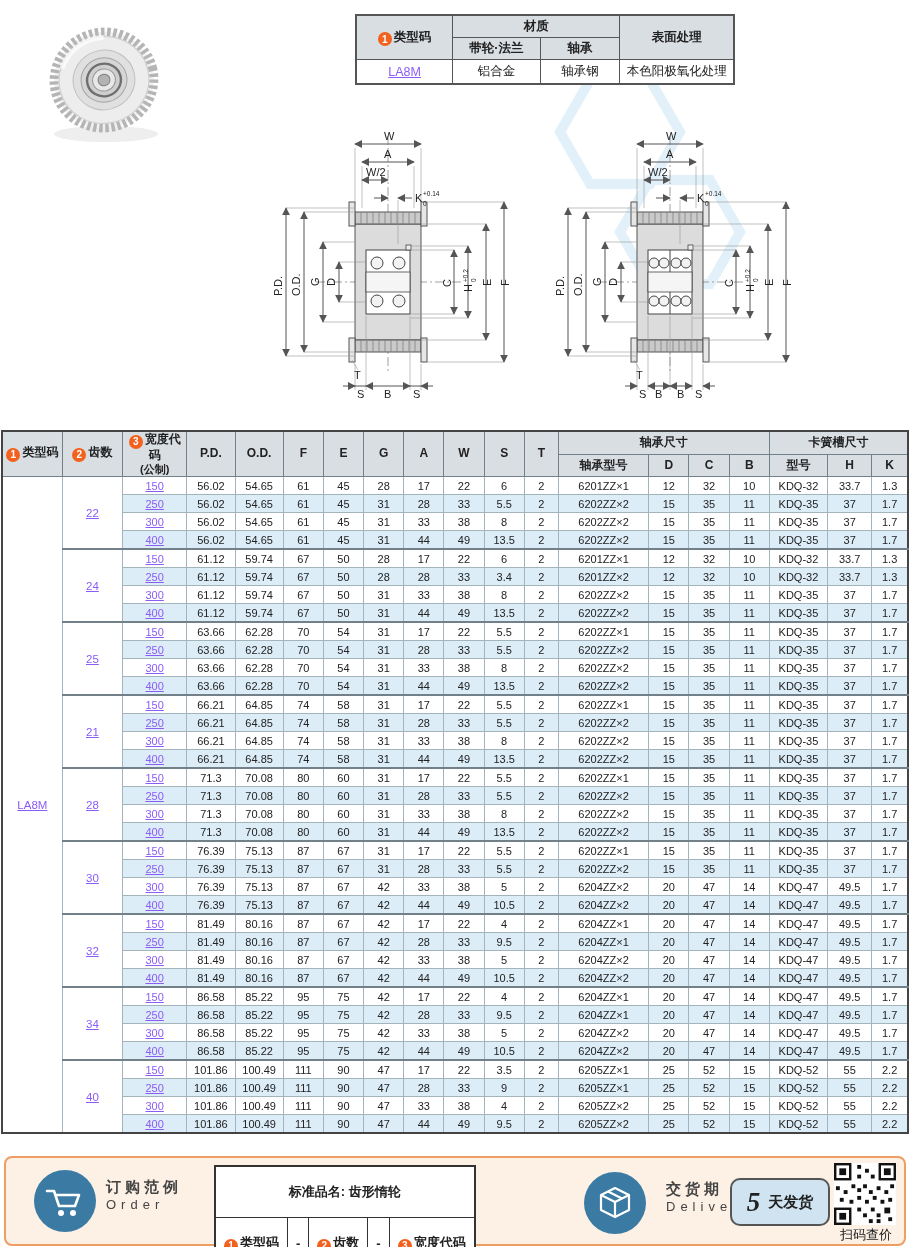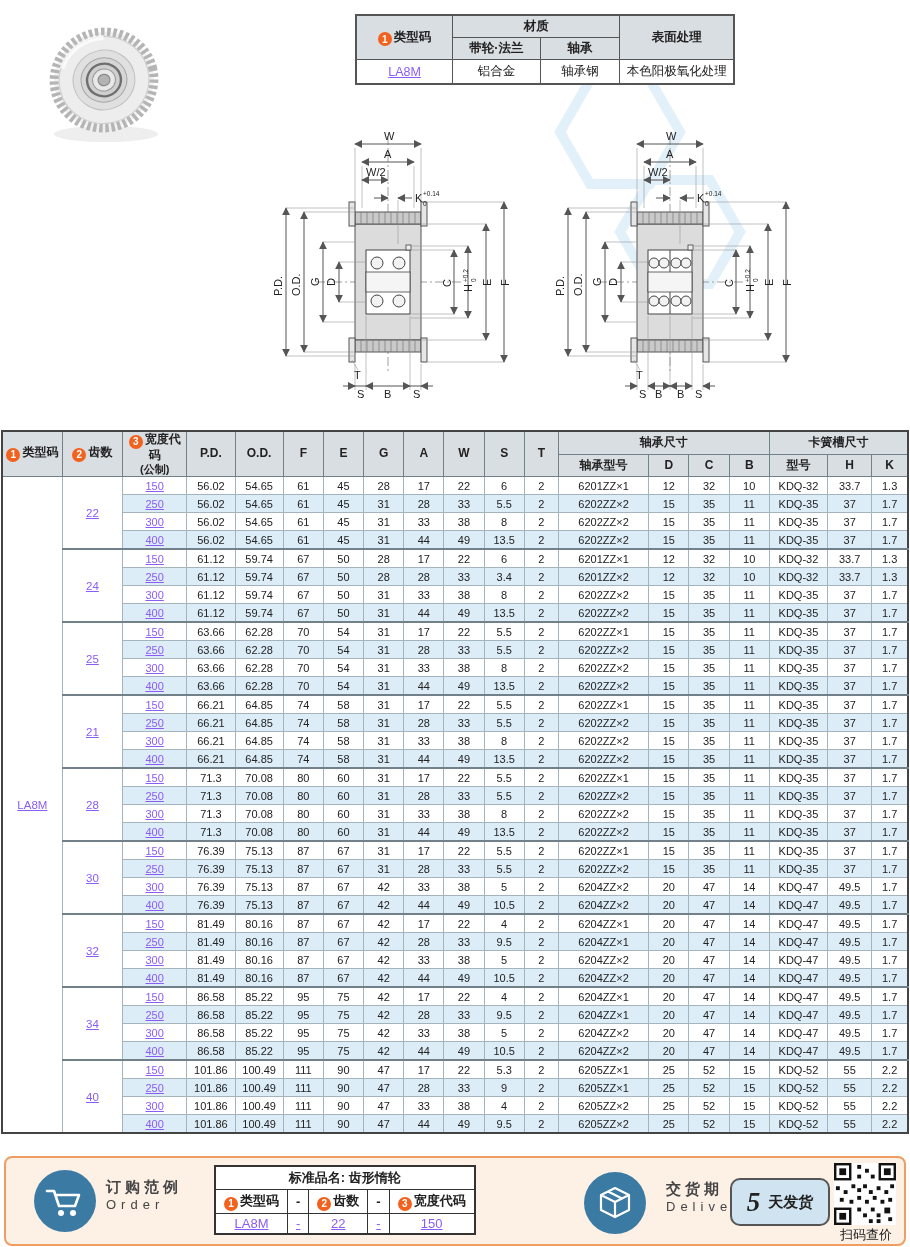--- a/index.html
+++ b/index.html
@@ -47,21 +47,21 @@
   .sub{font-weight:bold;font-size:11px;}
 
   
   .footer{position:absolute;left:4px;top:1156px;width:898px;height:86px;background:#fdf1e6;
           border:2px solid #ef9e63;border-radius:8px;}
   .fi{position:absolute;width:62px;height:62px;border-radius:50%;background:#3b7ba3;}
   .flbl-cn{font-size:15px;letter-spacing:4px;color:#444;font-weight:bold;}
   .flbl-en{font-size:13px;letter-spacing:5px;color:#444;}
   .ot{position:absolute;left:208px;top:7px;border-collapse:collapse;background:#fff;border:2px solid #333;
       text-align:center;font-size:13px;}
-  .ot th{border:1px solid #333;padding:2px 8px;font-weight:bold;}
+  .ot th{border:1px solid #333;padding:16px 8px;font-weight:bold;}
   .ot td{border:1px solid #333;padding:2px 8px;}
   .badge{position:absolute;left:724px;top:20px;width:96px;height:44px;background:#cfe3f0;border:2px solid #555;
          border-radius:10px;display:flex;align-items:center;justify-content:center;gap:8px;}
   .badge .five{font:italic bold 27px "Liberation Serif",serif;color:#222;}
   .badge .suf{font-size:15px;font-weight:bold;color:#222;}
   .qr{position:absolute;left:828px;top:5px;}
   .qrlbl{position:absolute;left:820px;top:68px;width:80px;text-align:center;font-size:13px;color:#222;}
 </style>
 </head>
 <body>
@@ -1034,21 +1034,21 @@
         <tr class="grp">
           <td rowspan="4" class="teethcell blue">40</td>
           <td class="blue wcell">150</td>
           <td class="dcell">101.86</td>
           <td class="dcell">100.49</td>
           <td class="dcell">111</td>
           <td class="dcell">90</td>
           <td class="dcell">47</td>
           <td class="dcell">17</td>
           <td class="dcell">22</td>
-          <td class="dcell">5.3</td>
+          <td class="dcell">3.5</td>
           <td class="dcell">2</td>
           <td class="dcell">6205ZZ×1</td>
           <td class="dcell">25</td>
           <td class="dcell">52</td>
           <td class="dcell">15</td>
           <td class="dcell">KDQ-52</td>
           <td class="dcell">55</td>
           <td class="dcell">2.2</td>
         </tr>
         <tr class="alt">

